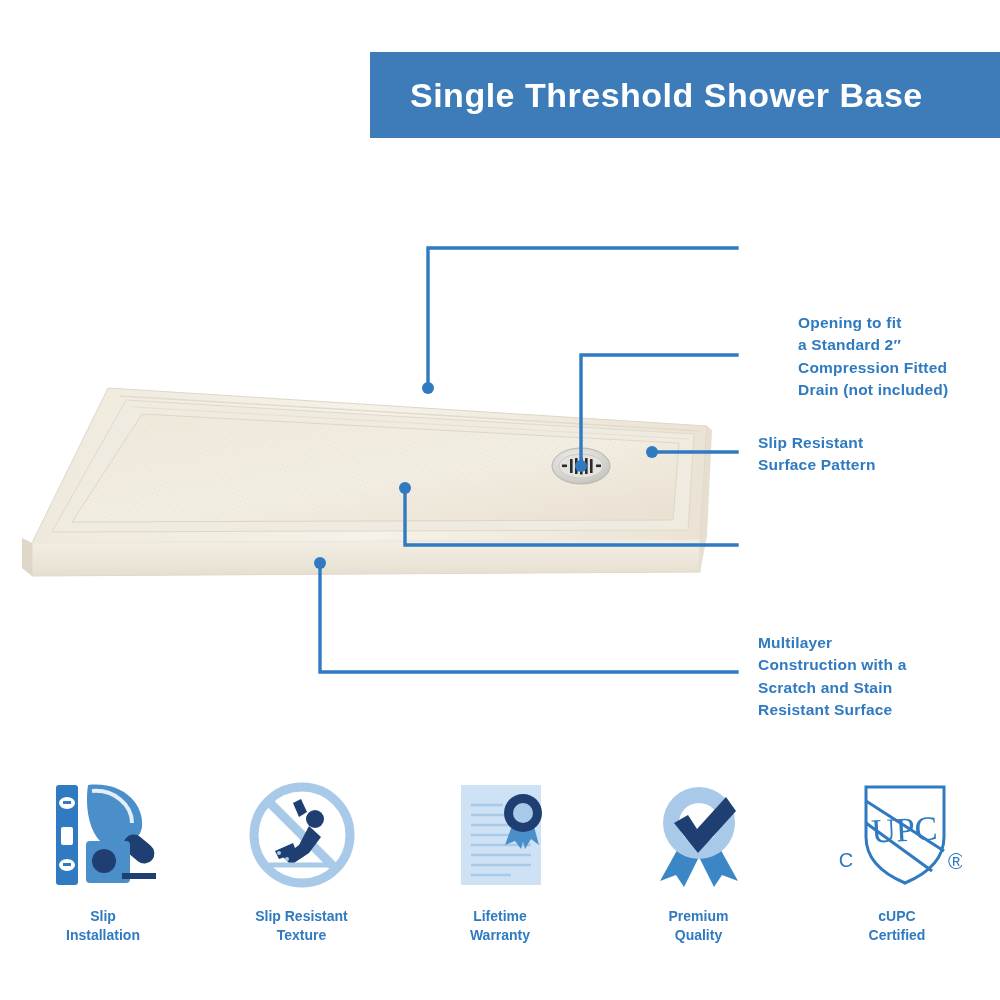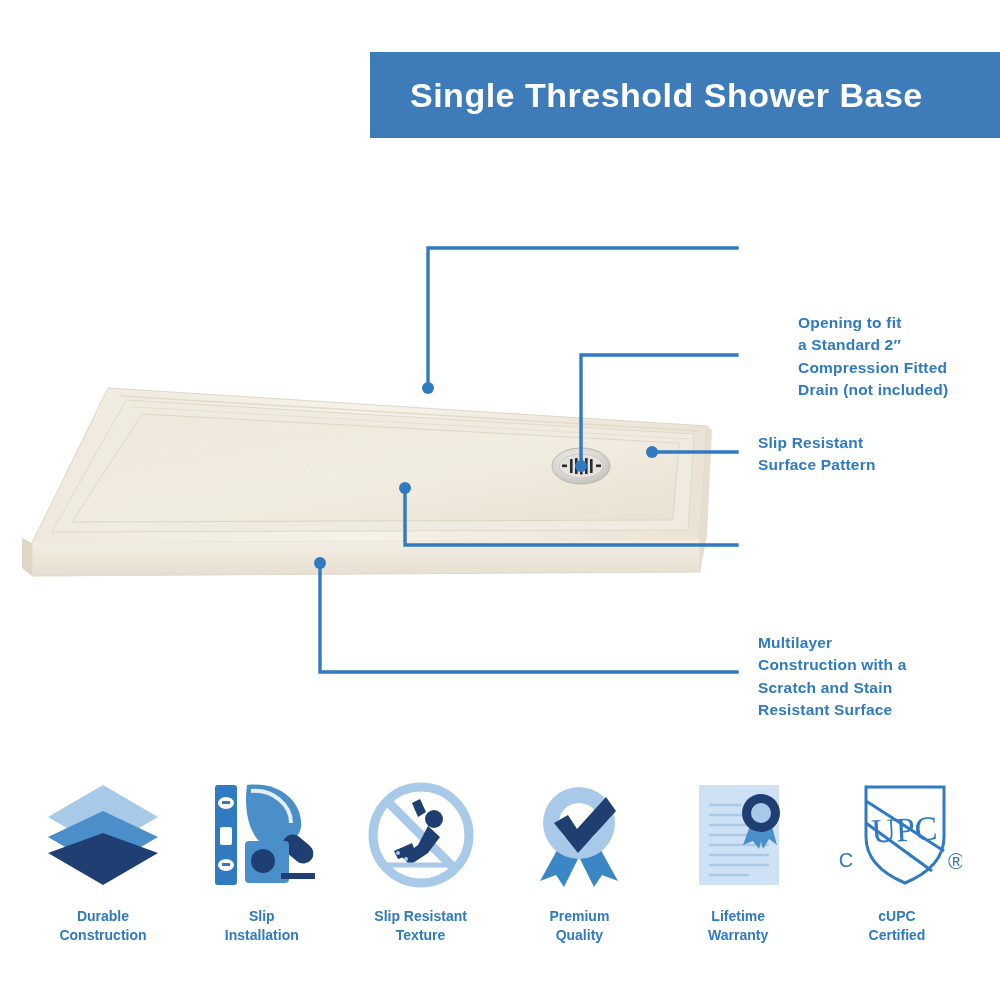--- a/index.html
+++ b/index.html
@@ -173,31 +173,20 @@
 Drain (not included)</div>
   <div class="callout" id="callout-2">Slip Resistant
 Surface Pattern</div>
   <div class="callout" id="callout-4">Multilayer
 Construction with a
 Scratch and Stain
 Resistant Surface</div>
 
   <div class="features">
 
-    <div class="feature">
-      <div class="feature-icon">
-        <svg width="118" height="112" viewBox="0 0 118 112">
-          <polygon points="59,6 114,38 59,70 4,38" fill="#a9c9e8"></polygon>
-          <polygon points="59,32 114,58 59,90 4,58" fill="#4a8fc9"></polygon>
-          <polygon points="59,54 114,74 59,106 4,74" fill="#1f3f73"></polygon>
-        </svg>
-      </div>
-      <div class="feature-label">Durable
-Construction</div>
-    </div>
 
     <div class="feature">
       <div class="feature-icon">
         <svg width="118" height="112" viewBox="0 0 118 112">
 
           <rect x="12" y="6" width="22" height="100" rx="3" fill="#2f7ac0"></rect>
           <ellipse cx="23" cy="24" rx="8" ry="6" fill="#ffffff"></ellipse>
           <rect x="19" y="22" width="8" height="3" fill="#2f7ac0"></rect>
           <rect x="17" y="48" width="12" height="18" rx="2" fill="#ffffff"></rect>
           <ellipse cx="23" cy="86" rx="8" ry="6" fill="#ffffff"></ellipse>
@@ -230,37 +219,20 @@
 
           <line x1="26" y1="86" x2="92" y2="86" stroke="#a9c9e8" stroke-width="5"></line>
           <circle cx="36" cy="74" r="2" fill="#a9c9e8"></circle>
           <circle cx="44" cy="80" r="2" fill="#a9c9e8"></circle>
           <circle cx="76" cy="76" r="2" fill="#a9c9e8"></circle>
           <circle cx="84" cy="80" r="2" fill="#a9c9e8"></circle>
         </svg>
       </div>
       <div class="feature-label">Slip Resistant
 Texture</div>
-    </div>
-
-    <div class="feature">
-      <div class="feature-icon">
-        <svg width="118" height="112" viewBox="0 0 118 112">
-
-          <polygon points="40,66 20,102 36,96 44,108 60,76" fill="#3b86c4"></polygon>
-          <polygon points="78,66 98,102 82,96 74,108 58,76" fill="#3b86c4"></polygon>
-
-          <circle cx="59" cy="44" r="36" fill="#a9c9e8"></circle>
-          <circle cx="59" cy="44" r="20" fill="#ffffff"></circle>
-
-          <polygon points="34,44 48,36 57,50 86,18 96,32 58,74" fill="#1f3f73"></polygon>
-        </svg>
-      </div>
-      <div class="feature-label">Premium
-Quality</div>
     </div>
 
     <div class="feature">
       <div class="feature-icon">
         <svg width="118" height="112" viewBox="0 0 118 112">
           <rect x="20" y="6" width="80" height="100" fill="#cfe2f5"></rect>
           <g stroke="#a9c9e8" stroke-width="2.6">
             <line x1="30" y1="26" x2="62" y2="26"></line>
             <line x1="30" y1="36" x2="70" y2="36"></line>
             <line x1="30" y1="46" x2="90" y2="46"></line>
@@ -276,20 +248,37 @@
           <circle cx="82" cy="34" r="19" fill="#1f3f73"></circle>
           <circle cx="82" cy="34" r="10" fill="#a9c9e8"></circle>
         </svg>
       </div>
       <div class="feature-label">Lifetime
 Warranty</div>
     </div>
 
     <div class="feature">
       <div class="feature-icon">
+        <svg width="118" height="112" viewBox="0 0 118 112">
+
+          <polygon points="40,66 20,102 36,96 44,108 60,76" fill="#3b86c4"></polygon>
+          <polygon points="78,66 98,102 82,96 74,108 58,76" fill="#3b86c4"></polygon>
+
+          <circle cx="59" cy="44" r="36" fill="#a9c9e8"></circle>
+          <circle cx="59" cy="44" r="20" fill="#ffffff"></circle>
+
+          <polygon points="34,44 48,36 57,50 86,18 96,32 58,74" fill="#1f3f73"></polygon>
+        </svg>
+      </div>
+      <div class="feature-label">Premium
+Quality</div>
+    </div>
+
+    <div class="feature">
+      <div class="feature-icon">
         <svg width="130" height="112" viewBox="0 0 130 112">
           <path d="M34 8 H112 V58 C112 82 92 96 73 104 C54 96 34 82 34 58 Z" fill="none" stroke="#2f7ac0" stroke-width="3"></path>
           <line x1="34" y1="22" x2="112" y2="72" stroke="#2f7ac0" stroke-width="3"></line>
           <line x1="34" y1="44" x2="100" y2="92" stroke="#2f7ac0" stroke-width="3"></line>
           <text x="73" y="62" text-anchor="middle" fill="#2f7ac0" font-family="Liberation Serif, serif" font-size="34" transform="rotate(-3 73 62)">UPC</text>
           <text x="14" y="88" text-anchor="middle" fill="#2f7ac0" font-family="Liberation Sans, sans-serif" font-size="20">C</text>
           <text x="124" y="90" text-anchor="middle" fill="#2f7ac0" font-family="Liberation Sans, sans-serif" font-size="22">®</text>
         </svg>
       </div>
       <div class="feature-label">cUPC

